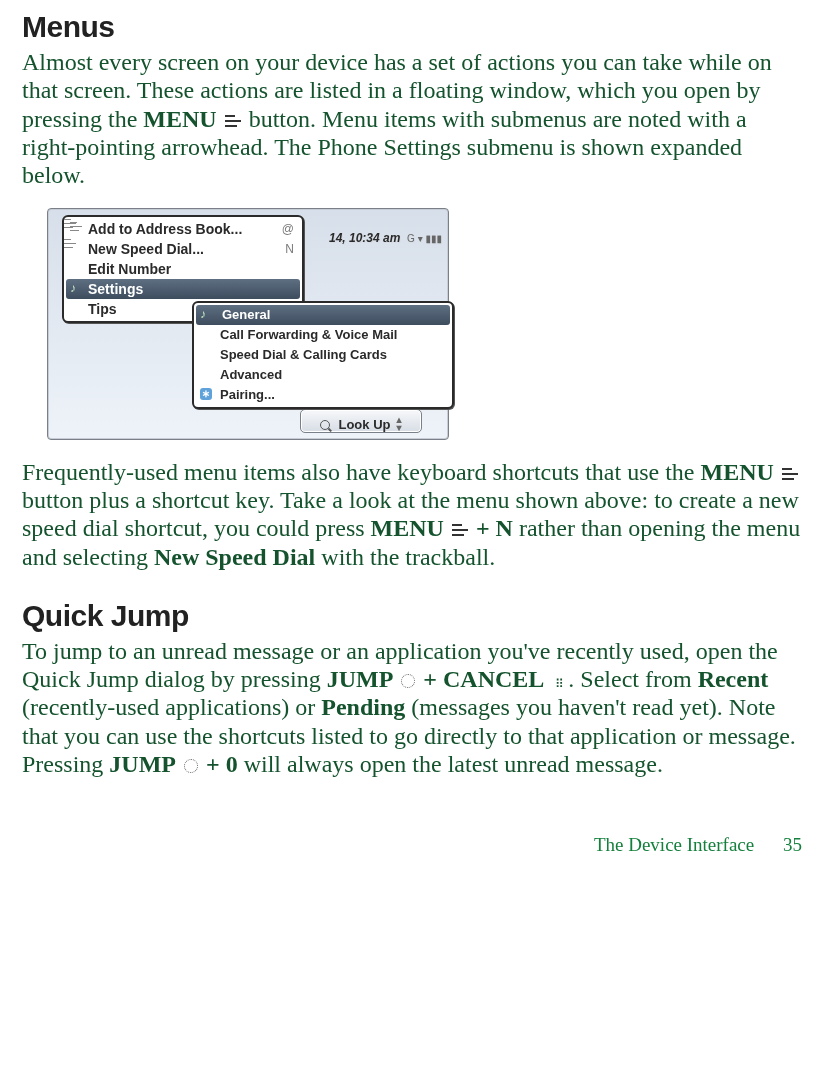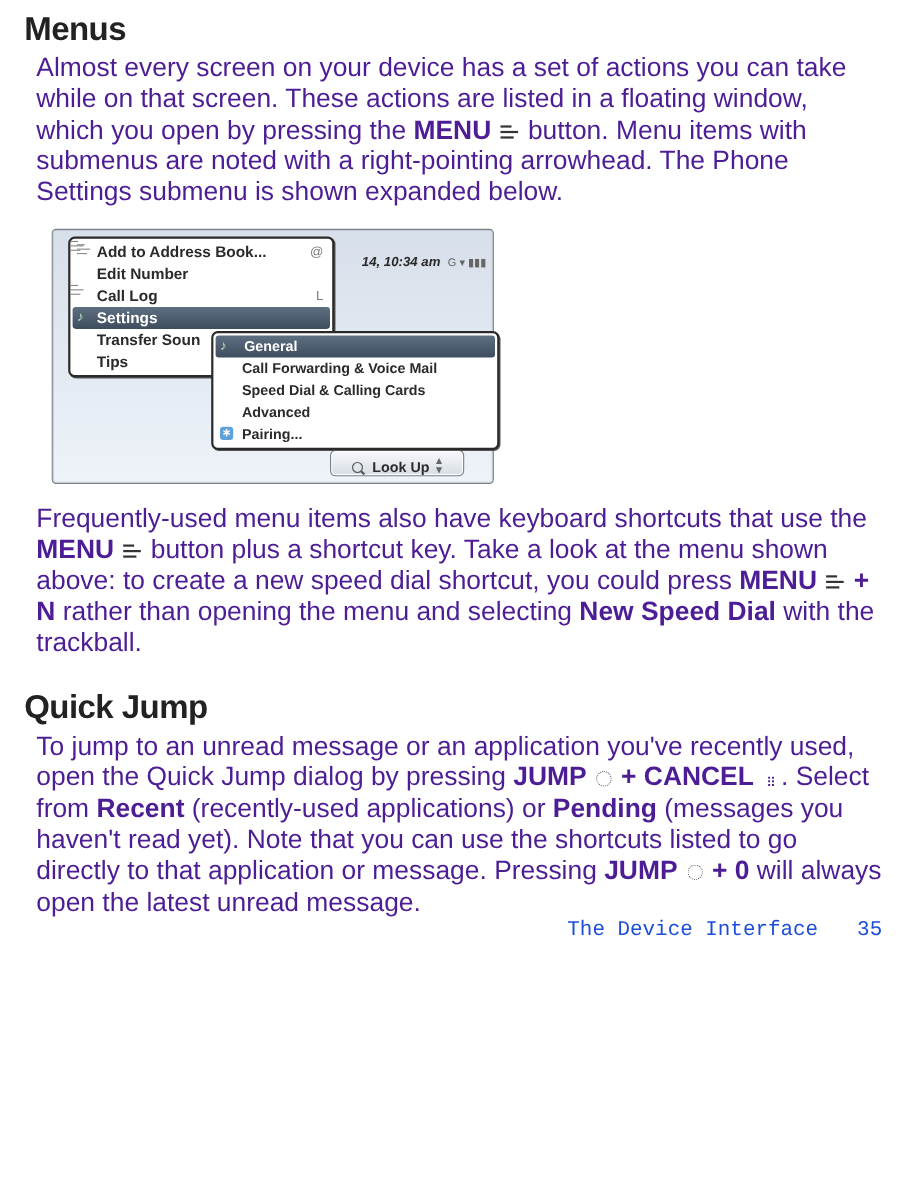--- a/index.html
+++ b/index.html
@@ -22,23 +22,23 @@
     font-size: 30px;
     font-weight: bold;
     margin: 0 0 4px 0;
     letter-spacing: -0.5px;
     font-family: "Arial Narrow", Arial, sans-serif;
     font-stretch: condensed;
   }
   p.body {
     font-size: 24px;
     line-height: 1.18;
-    margin: 0 0 18px 11px;
-    color: #4c1d95;
-    font-family: Liberation Sans, sans-serif;
+    margin: 0 0 18px 0;
+    color: #14532d;
+    font-family: Liberation Serif, serif;
     font-stretch: condensed;
   }
   .bold { font-weight: bold; }
   .menu-icon-inline {
     display: inline-block;
     width: 16px;
     height: 14px;
     vertical-align: -1px;
     position: relative;
     margin: 0 2px;
@@ -190,22 +190,22 @@
   .lookup-btn .mag::after {
     content:""; position:absolute; width:4px; height:1.5px;
     background:#555; transform:rotate(45deg); left:8px; top:9px;
   }
   .lookup-btn .ud { font-size:10px; line-height:8px; color:#666; display:flex; flex-direction:column;}
   .footer {
     position: absolute;
     bottom: 20px;
     right: 22px;
     font-size: 19px;
-    color: #1d4ed8;
-    font-family: Liberation Mono, monospace;
+    color: #15803d;
+    font-family: Liberation Serif, serif;
     font-stretch: condensed;
   }
   .footer .pnum { margin-left: 24px; }
 </style>
 </head>
 <body>
 
 <div class="page">
 
   <h1 class="section">Menus</h1>
@@ -225,34 +225,30 @@
 
       <div class="floating-menu">
         <div class="menu-item">
           <span class="mini-menu-icon">
               <span></span>
             </span>
           <span>Add to Address Book...</span>
           <span class="shortcut"><span class="mini-menu-icon" style="position:static;display:inline-block;vertical-align:-1px;"><span></span></span> <span>@</span></span>
         </div>
         <div class="menu-item">
+          <span>New Speed Dial...</span>
+          <span class="shortcut"><span class="mini-menu-icon" style="position:static;display:inline-block;vertical-align:-1px;"><span></span></span> <span>N</span></span>
+        </div>
+        <div class="menu-item">
           <span>Edit Number</span>
             <span></span>
-        </div>
-        <div class="menu-item">
-          <span>Call Log</span>
-          <span class="shortcut"><span class="mini-menu-icon" style="position:static;display:inline-block;vertical-align:-1px;"><span></span></span> <span>L</span></span>
         </div>
         <div class="menu-item selected">
           <span class="note-icon">♪</span>
           <span>Settings</span>
-            <span></span>
-        </div>
-        <div class="menu-item">
-          <span>Transfer Soun</span>
             <span></span>
         </div>
         <div class="menu-item">
           <span>Tips</span>
             <span></span>
         </div>
       </div>
 
       <div class="submenu">
         <div class="menu-item selected">

